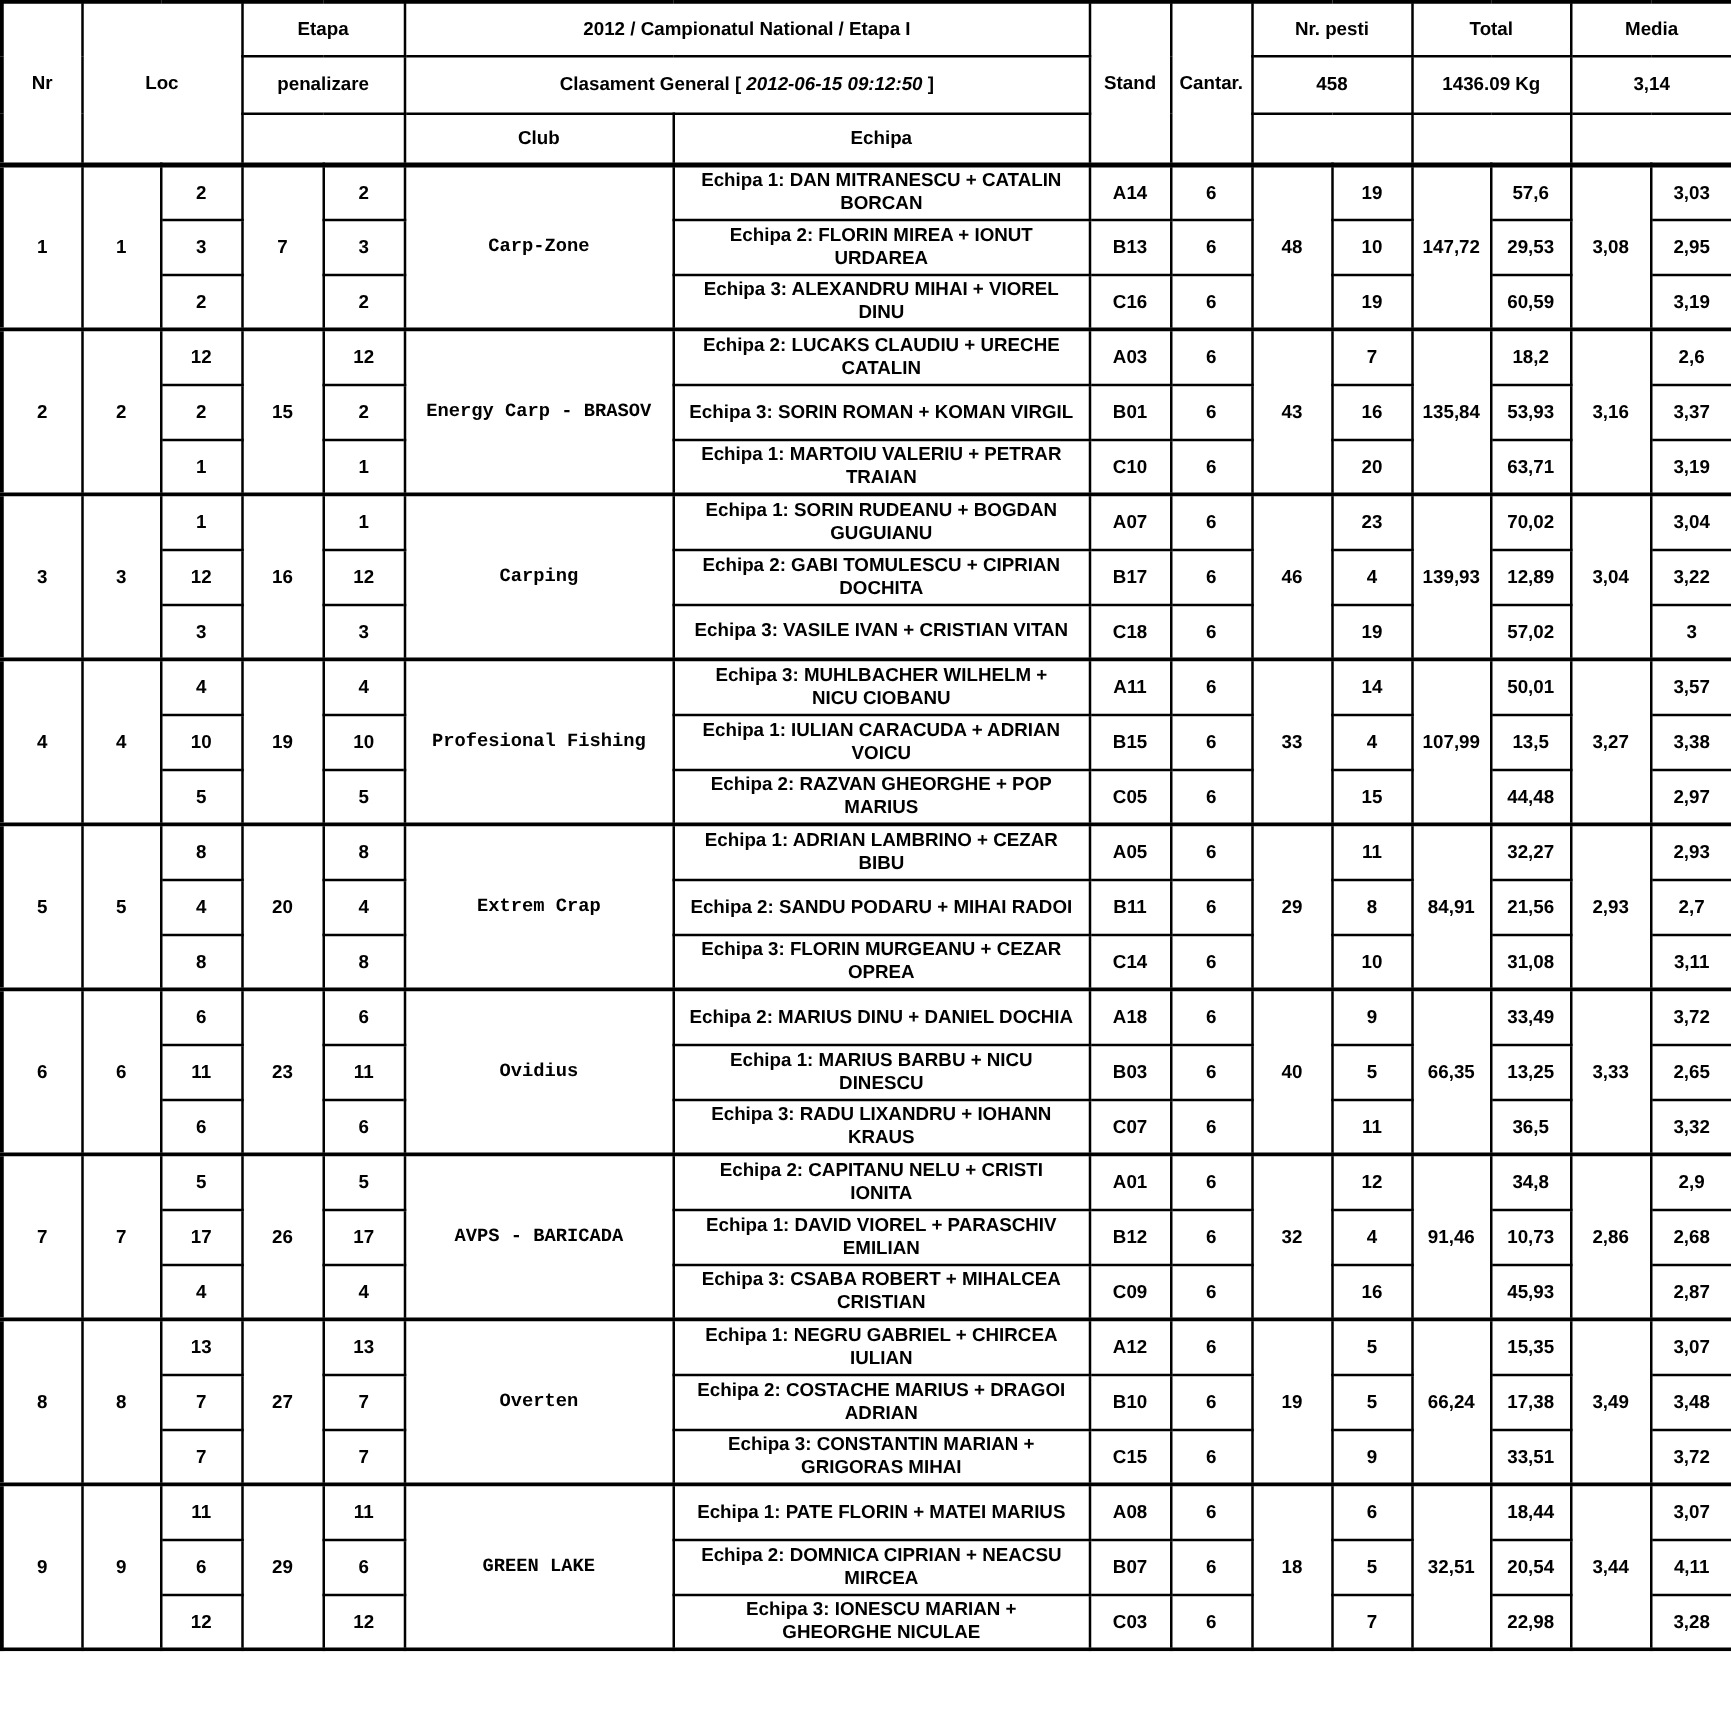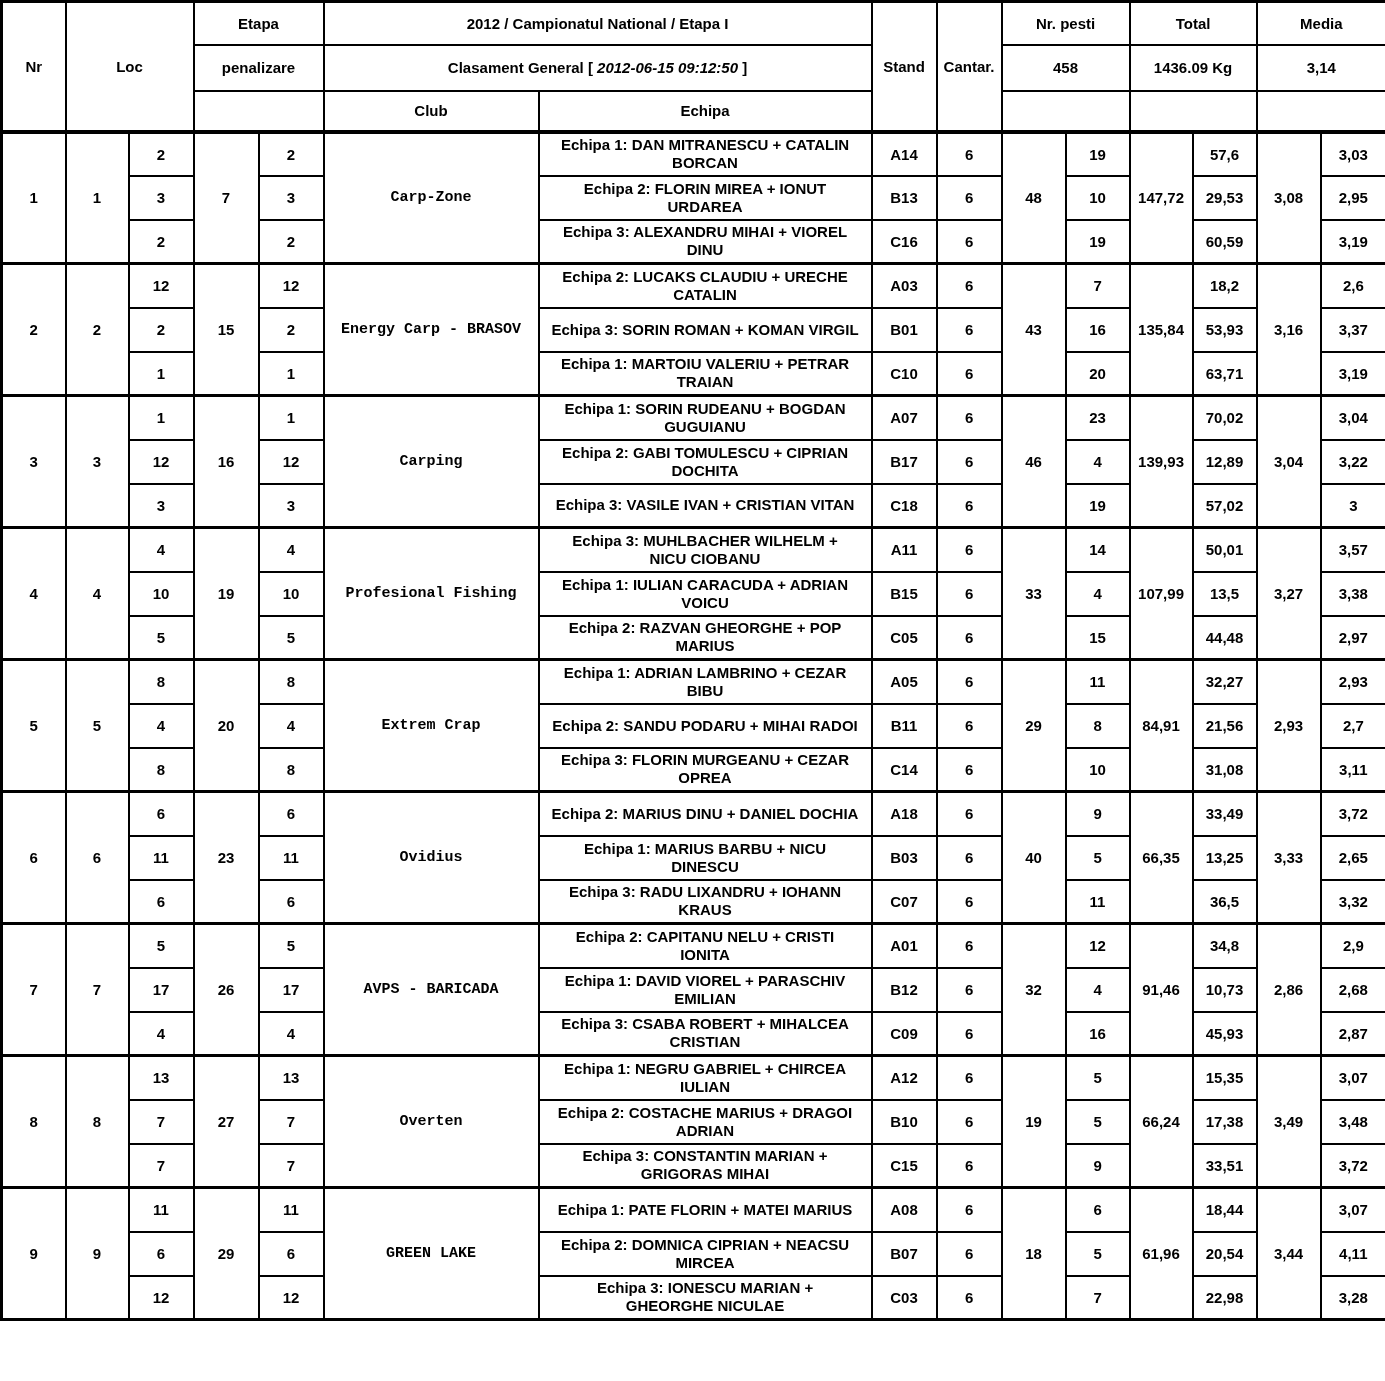--- a/index.html
+++ b/index.html
@@ -411,21 +411,21 @@
         <td rowspan="3">9</td>
         <td>11</td>
         <td rowspan="3">29</td>
         <td>11</td>
         <td rowspan="3" class="club">GREEN LAKE</td>
         <td class="echipa">Echipa 1: PATE FLORIN + MATEI MARIUS</td>
         <td>A08</td>
         <td>6</td>
         <td rowspan="3">18</td>
         <td>6</td>
-        <td rowspan="3">61,96</td>
+        <td rowspan="3">32,51</td>
         <td>18,44</td>
         <td rowspan="3">3,44</td>
         <td>3,07</td>
       </tr>
       <tr>
         <td>6</td>
         <td>6</td>
         <td class="echipa">Echipa 2: DOMNICA CIPRIAN + NEACSU
 MIRCEA</td>
         <td>B07</td>

